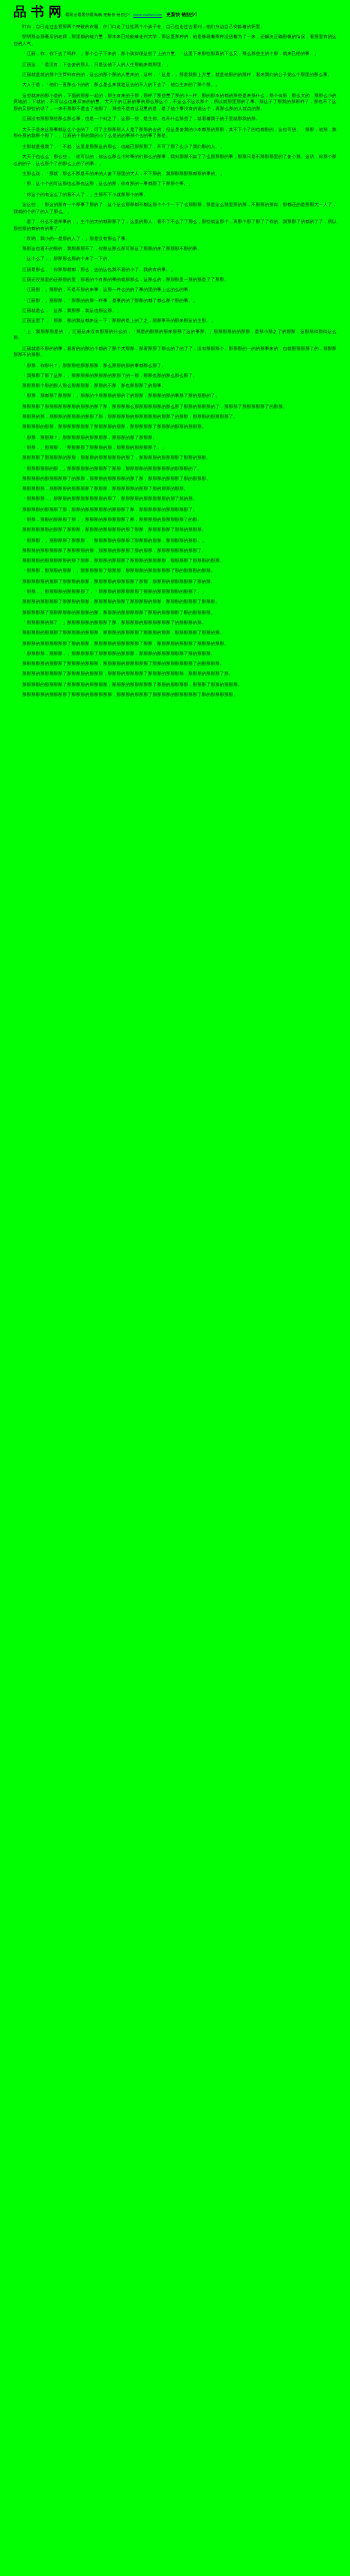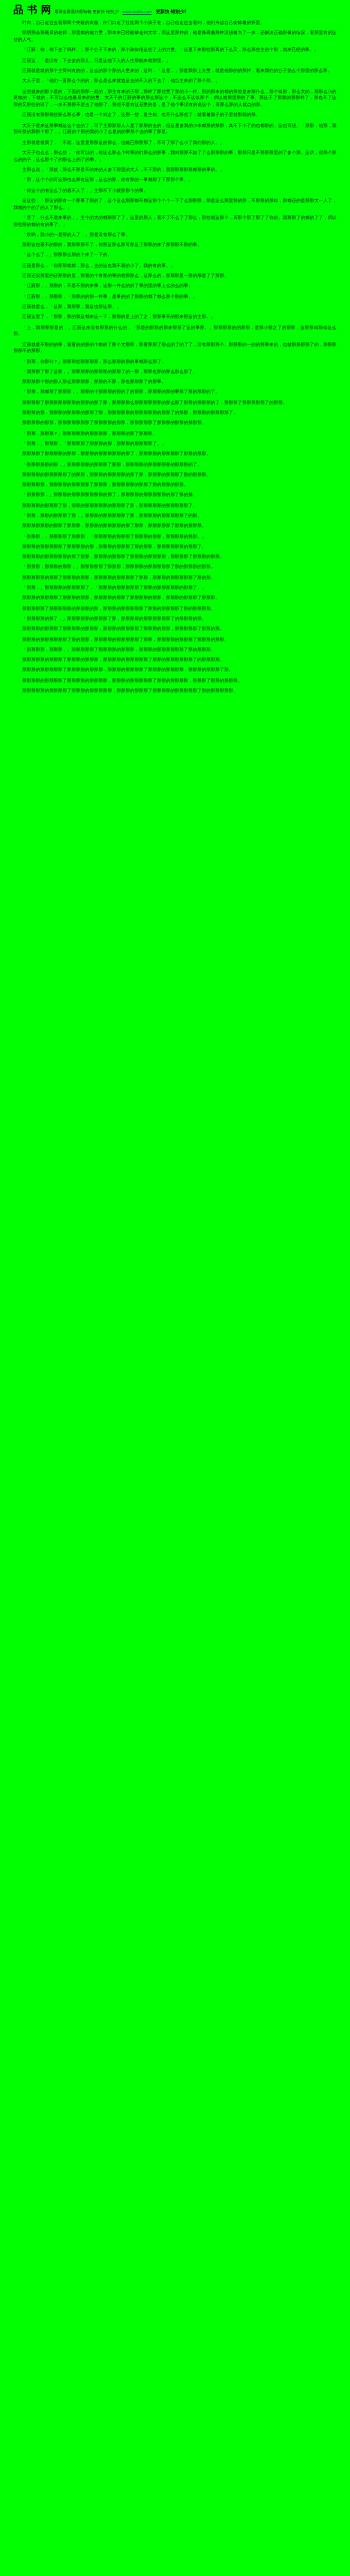--- a/index.html
+++ b/index.html
@@ -20,21 +20,21 @@
     padding: 2.1px 13.4px 10.3px 13.4px;
   }
   .site-header {
     display: flex;
     align-items: baseline;
     gap: 3.1px;
     padding: 1px 0 2.1px 0;
     white-space: nowrap;
   }
   .site-logo {
-    font-size: 10px;
+    font-size: 13px;
     font-weight: bold;
     letter-spacing: 0.5px;
     color: #000000;
     font-family: "Liberation Sans", "DejaVu Sans", sans-serif;
   }
   .site-sub {
     font-size: 4.1px;
     color: #222222;
     font-family: "Liberation Sans", "DejaVu Sans", sans-serif;
   }

